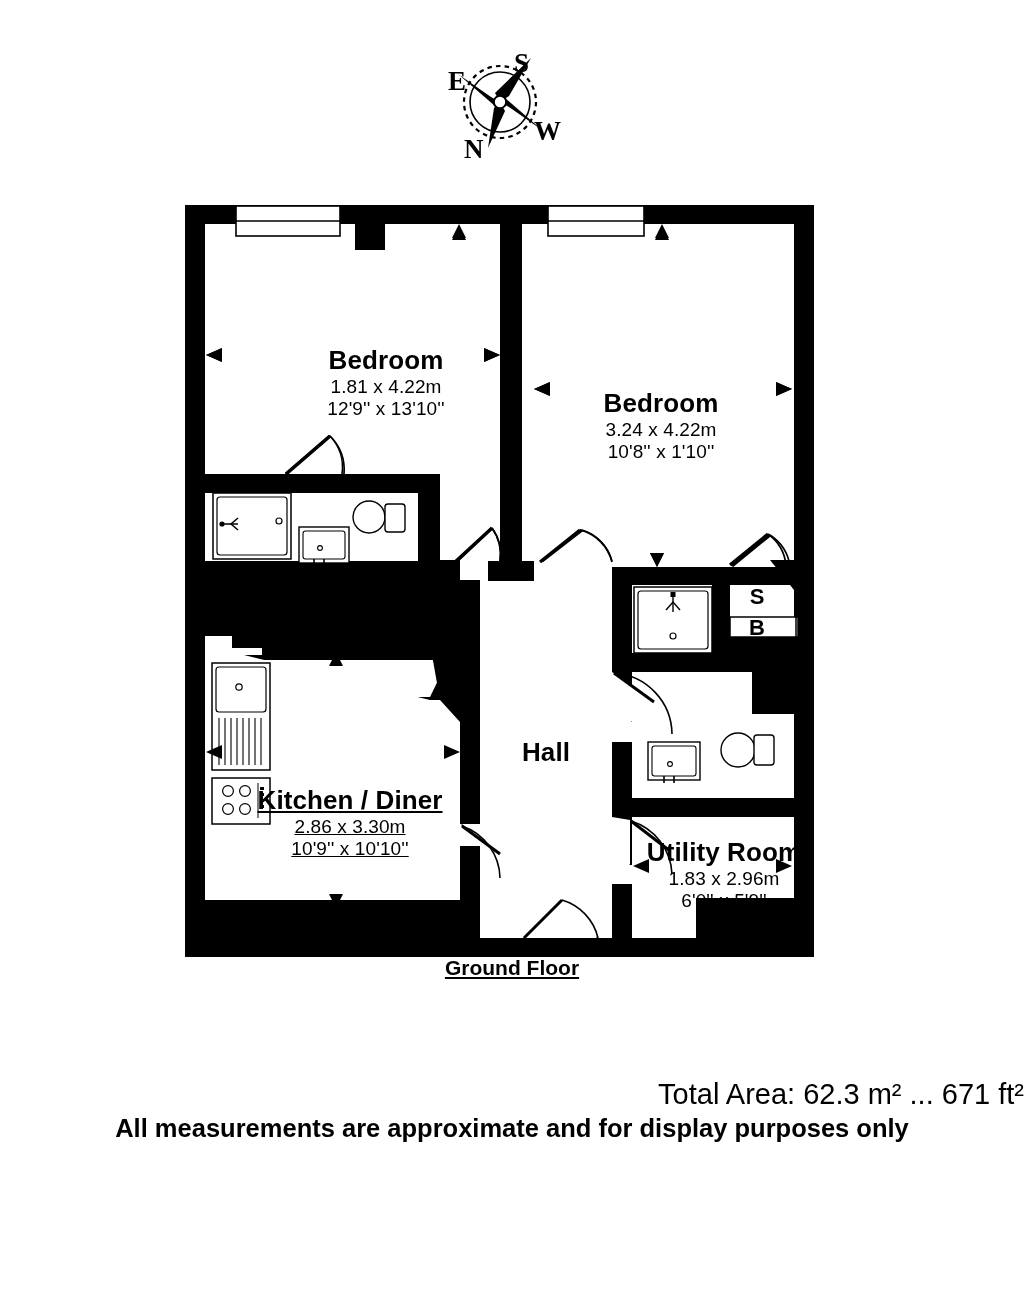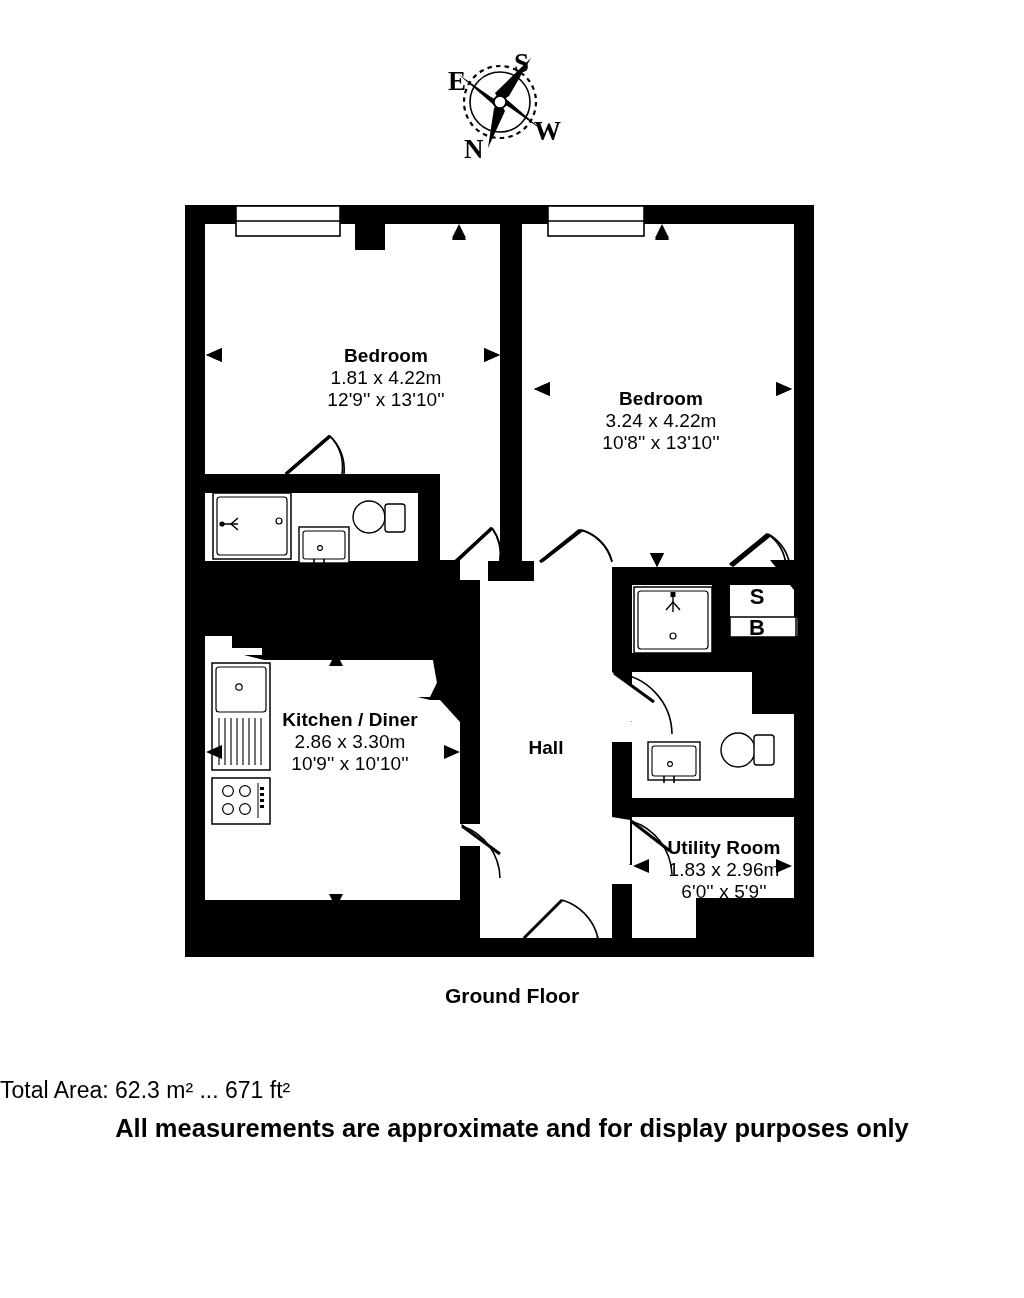--- a/index.html
+++ b/index.html
@@ -29,21 +29,21 @@
     height: 1298px;
     display: block;
   }
   .txt {
     position: absolute;
     white-space: nowrap;
     line-height: 1.18;
   }
   .room-name {
     font-weight: bold;
-    font-size: 19px;
+    font-size: 26px;
     letter-spacing: 0.1px;
   }
   .room-dim {
     font-weight: normal;
     font-size: 19px;
     letter-spacing: 0.1px;
   }
   .room-block {
     position: absolute;
     text-align: center;
@@ -51,22 +51,22 @@
   }
   .floor-title {
     font-weight: bold;
     font-size: 21px;
     text-align: center;
     width: 100%;
     left: 0;
   }
   .total-area {
     font-weight: normal;
-    font-size: 23px;
-    text-align: left;
+    font-size: 29px;
+    text-align: right;
     width: 100%;
     left: 0;
   }
   .disclaimer {
     font-weight: bold;
     font-size: 25.5px;
     text-align: center;
     width: 100%;
     left: 0;
   }
@@ -477,39 +477,39 @@
 
   <div class="room-block" style="left:386px;top:345px;">
     <div class="room-name">Bedroom</div>
     <div class="room-dim">1.81 x 4.22m</div>
     <div class="room-dim">12'9'' x 13'10''</div>
   </div>
 
   <div class="room-block" style="left:661px;top:388px;">
     <div class="room-name">Bedroom</div>
     <div class="room-dim">3.24 x 4.22m</div>
-    <div class="room-dim">10'8'' x 13'10''</div>
+    <div class="room-dim">10'8'' x 1'10''</div>
   </div>
 
-  <div class="room-block" style="left:350px;top:709px;">
+  <div class="room-block" style="left:350px;top:785px;text-decoration:underline;">
     <div class="room-name">Kitchen / Diner</div>
     <div class="room-dim">2.86 x 3.30m</div>
     <div class="room-dim">10'9'' x 10'10''</div>
   </div>
 
   <div class="room-block" style="left:546px;top:737px;">
     <div class="room-name">Hall</div>
   </div>
 
   <div class="room-block" style="left:724px;top:837px;">
     <div class="room-name">Utility Room</div>
     <div class="room-dim">1.83 x 2.96m</div>
     <div class="room-dim">6'0'' x 5'9''</div>
   </div>
 
   <span class="fixture-letter" style="left:757px;top:597px;">S</span>
   <span class="fixture-letter" style="left:757px;top:628px;">B</span>
 
-  <div class="txt floor-title" style="top:984px;">Ground Floor</div>
+  <div class="txt floor-title" style="top:956px;text-decoration:underline;">Ground Floor</div>
   <div class="txt total-area" style="top:1077px;">Total Area: 62.3 m² ... 671 ft²</div>
   <div class="txt disclaimer" style="top:1113px;">All measurements are approximate and for display purposes only</div>
 
 </div>
 
 </body></html>

